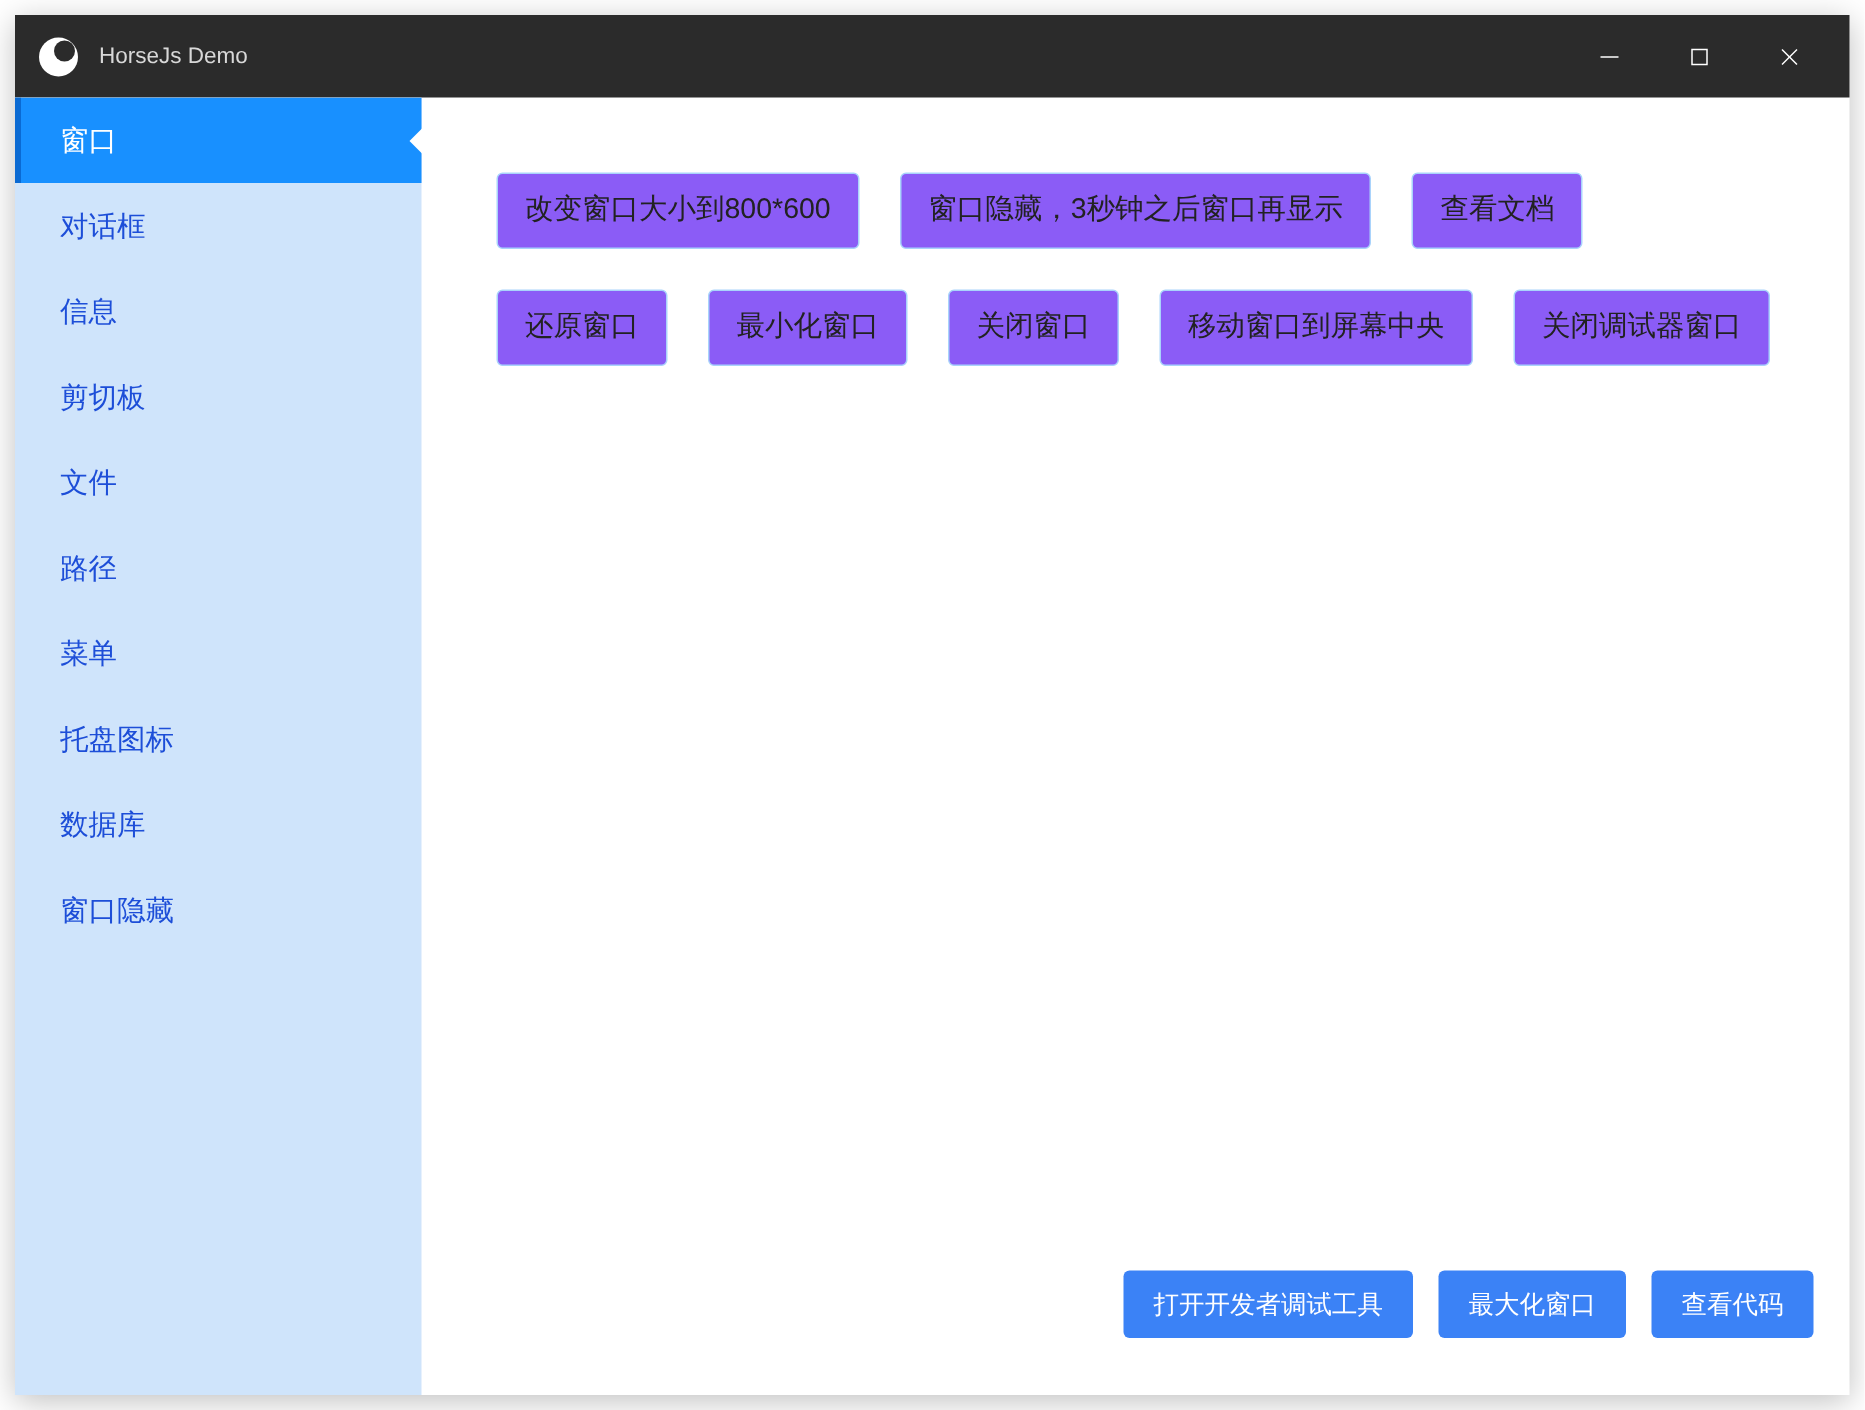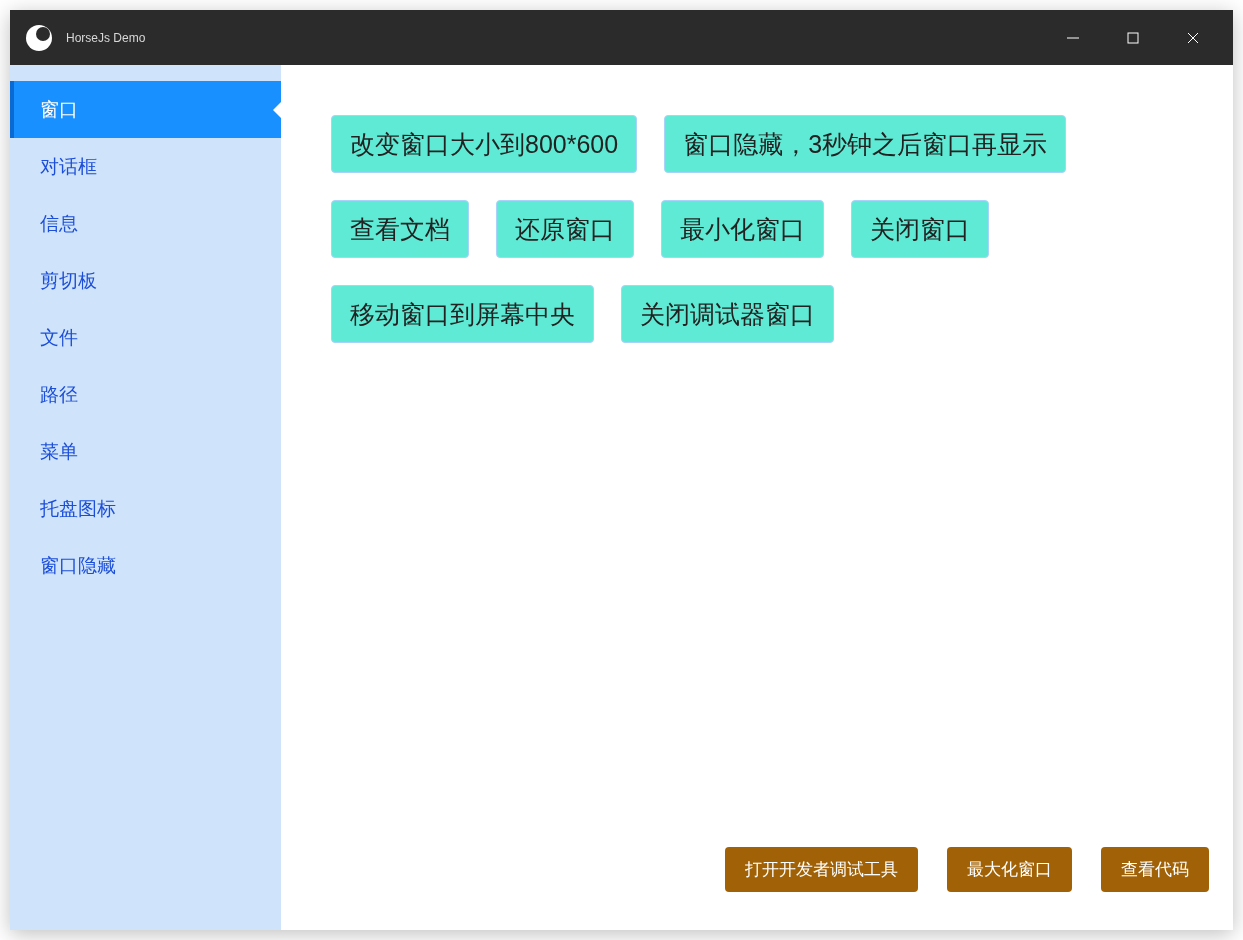--- a/index.html
+++ b/index.html
@@ -45,21 +45,21 @@
       content: "";
       position: absolute;
       width: 14px;
       height: 14px;
       background: #2b2b2b;
       border-radius: 50%;
       top: 2px;
       right: 2px;
     }
     .titlebar-title {
-      font-size: 12px;
+      font-size: 15px;
       flex: 1;
     }
     .titlebar-controls {
       display: flex;
       align-items: center;
     }
     .win-btn {
       width: 60px;
       height: 55px;
       display: flex;
@@ -76,21 +76,21 @@
       fill: none;
     }
     .body {
       display: flex;
       flex: 1;
       overflow: hidden;
     }
     .sidebar {
       width: 271px;
       background: #cfe4fb;
-      padding-top: 16px;
+      padding-top: 0;
       flex-shrink: 0;
     }
     .sidebar-item {
       height: 57px;
       display: flex;
       align-items: center;
       padding-left: 30px;
       font-size: 19px;
       color: #1d4ed8;
       cursor: pointer;
@@ -123,45 +123,44 @@
     .content {
       padding: 50px 50px 0 50px;
       display: flex;
       flex-wrap: wrap;
       gap: 27px;
       align-content: flex-start;
     }
     .action-btn {
       padding: 13px 18px;
       border: 1px solid #a9d3fb;
-      background: #5eead4;
+      background: #8b5cf6;
       color: #222;
-      font-size: 25px;
+      font-size: 19px;
       border-radius: 4px;
       cursor: pointer;
       font-family: inherit;
       line-height: 1.2;
     }
     .footer {
       position: absolute;
       bottom: 38px;
       right: 24px;
       display: flex;
       gap: 17px;
     }
     .footer-btn {
       padding: 11px 20px;
-      background: #a16207;
+      background: #3b82f6;
       color: #fff;
       font-size: 17px;
       border: none;
       border-radius: 4px;
       cursor: pointer;
       font-family: inherit;
-      margin-left: 12px;
     }
   </style>
 </head>
 <body>
 
 <div class="window">
   <div class="titlebar">
     <div class="titlebar-icon"></div>
     <div class="titlebar-title">HorseJs Demo</div>
     <div class="titlebar-controls">
@@ -202,20 +201,23 @@
         <span>文件</span>
       </div>
       <div class="sidebar-item">
         <span>路径</span>
       </div>
       <div class="sidebar-item">
         <span>菜单</span>
       </div>
       <div class="sidebar-item">
         <span>托盘图标</span>
+      </div>
+      <div class="sidebar-item">
+        <span>数据库</span>
       </div>
       <div class="sidebar-item">
         <span>窗口隐藏</span>
       </div>
     </div>
 
     <div class="main">
       <div class="content">
         <button class="action-btn">改变窗口大小到800*600</button>
         <button class="action-btn">窗口隐藏，3秒钟之后窗口再显示</button>

